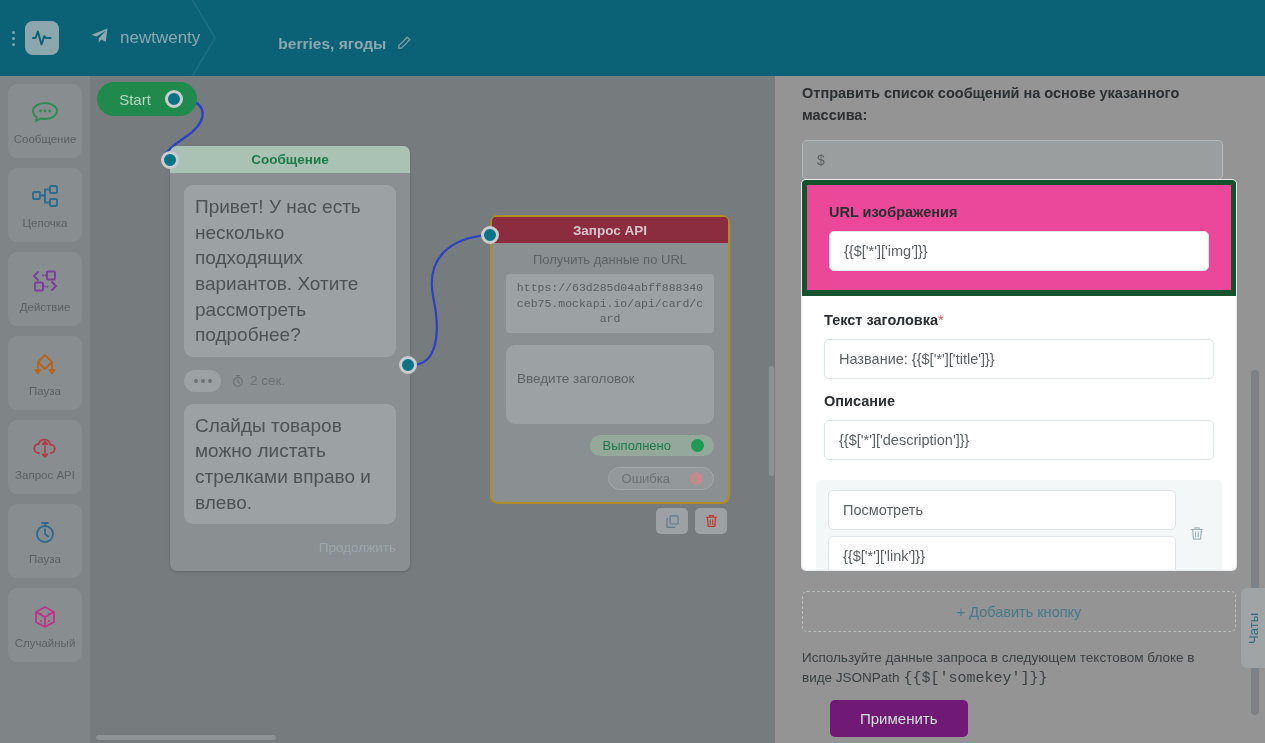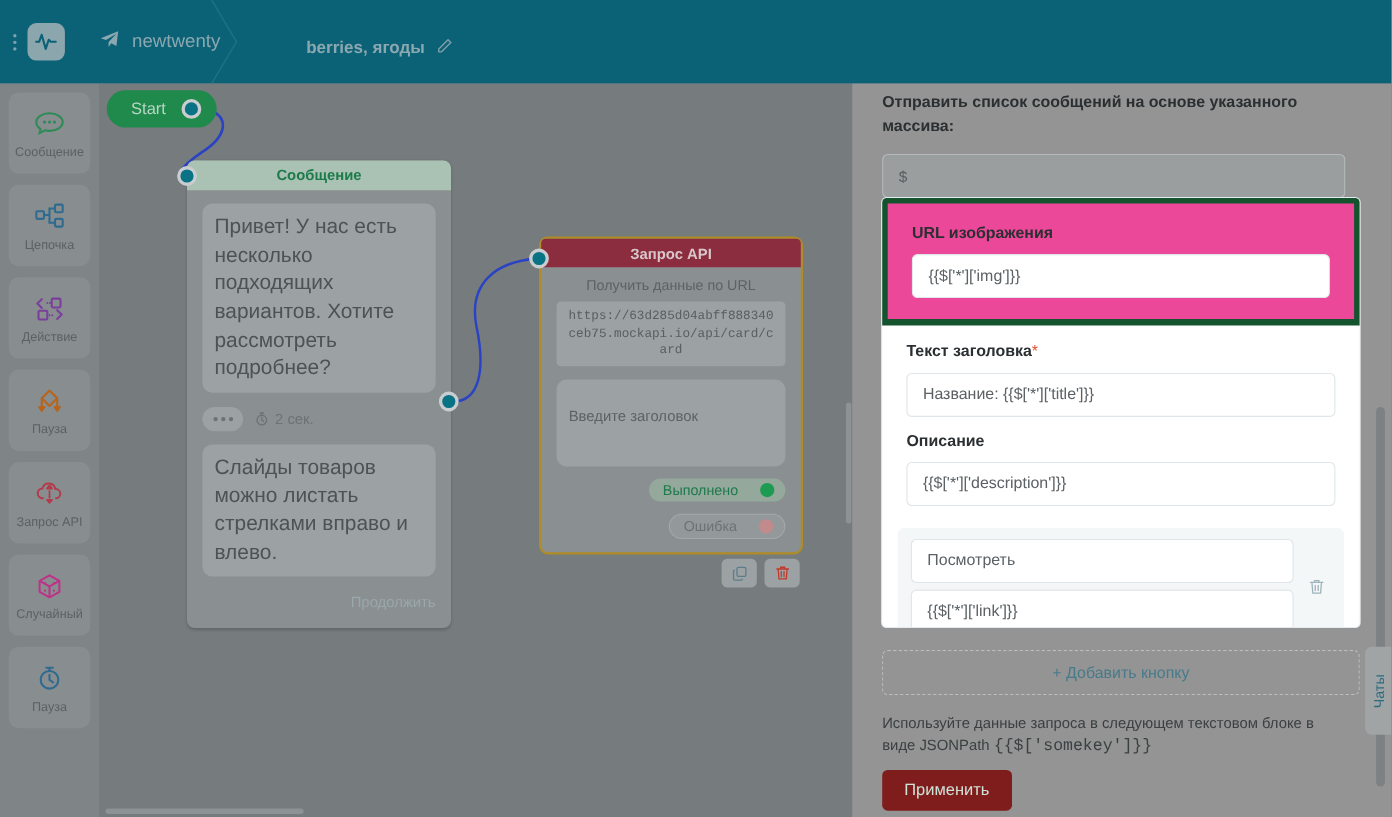--- a/index.html
+++ b/index.html
@@ -227,23 +227,23 @@
     border: 1px dashed #b9bfc1; border-radius: 5px; background: transparent;
     color: #477a8a; font-size: 14.5px; font-family: inherit;
     display: flex; align-items: center; justify-content: center;
   }
   .hint {
     position: absolute; left: 802px; top: 648px; width: 420px;
     font-size: 13.5px; color: #3b4042; line-height: 1.5;
   }
   .hint code { font-family: Liberation Mono, monospace; font-size: 15px; }
   .apply-btn {
-    position: absolute; left: 802px; top: 700px;
-    height: 37px; padding: 0 20px; border: none; border-radius: 5px;
-    background: #7f1d1d; color: #cfe2d6; font-size: 15px; font-family: inherit;
+    position: absolute; left: 830px; top: 700px;
+    height: 37px; padding: 0 30px; border: none; border-radius: 5px;
+    background: #701a75; color: #cfe2d6; font-size: 15px; font-family: inherit;
   }
 
   
   .chats-tab {
     position: absolute; left: 1241px; top: 588px; width: 24px; height: 80px;
     background: #a0a4a5; border-radius: 6px 0 0 6px;
     display: flex; align-items: center; justify-content: center;
   }
   .chats-tab span {
     writing-mode: vertical-rl; transform: rotate(180deg);
@@ -365,40 +365,40 @@
           <path d="M15 5.5 12.8 8h4.4z" fill="#b33a48"></path>
             <path d="M15 21 12.8 18.5h4.4z" fill="#b33a48"></path>
           <path d="M15 10.5v.8M15 13v.8M15 15.4v.8"></path>
         </svg>
       </span>
       <span class="sb-label">Запрос API</span>
     </div>
 
     <div class="sb-item">
       <span class="sb-ico">
+        <svg width="30" height="26" viewBox="0 0 30 26" fill="none" stroke="#2f6b8f" stroke-width="1.9" stroke-linecap="round">
+          <circle cx="15" cy="14" r="8"></circle>
+            <path d="M15 9.5V14l3.2 2.4M12 3h6M15 3v2.8"></path>
+        </svg>
+      </span>
+      <span class="sb-label">Пауза</span>
+    </div>
+
+    <div class="sb-item">
+      <span class="sb-ico">
         <svg width="30" height="26" viewBox="0 0 30 26" fill="none" stroke="#c0308a" stroke-width="1.8" stroke-linejoin="round">
           <path d="M15 3 24 8v10l-9 5-9-5V8z"></path>
             <path d="M6 8l9 5 9-5M15 13v10"></path>
           <circle cx="11" cy="10" r="1" fill="#c0308a" stroke="none"></circle>
             <circle cx="19" cy="10" r="1" fill="#c0308a" stroke="none"></circle>
           <circle cx="11" cy="17" r="1" fill="#c0308a" stroke="none"></circle>
             <circle cx="19" cy="17" r="1" fill="#c0308a" stroke="none"></circle>
         </svg>
       </span>
       <span class="sb-label">Случайный</span>
-    </div>
-
-    <div class="sb-item">
-      <span class="sb-ico">
-        <svg width="30" height="26" viewBox="0 0 30 26" fill="none" stroke="#2f6b8f" stroke-width="1.9" stroke-linecap="round">
-          <circle cx="15" cy="14" r="8"></circle>
-            <path d="M15 9.5V14l3.2 2.4M12 3h6M15 3v2.8"></path>
-        </svg>
-      </span>
-      <span class="sb-label">Пауза</span>
     </div>
   </div>
 
   <div class="canvas">
 
     <svg class="canvas-edges" width="685" height="667">
       <path d="M98 23 C 120 30, 116 48, 94 62 C 82 70, 76 76, 72 82" stroke="#2a43c4" stroke-width="2.4" fill="none"></path>
       <path d="M72 82 l 8 -4 l -1 12 z" fill="#2a43c4"></path>
       <path d="M322 289 C 345 289, 352 262, 343 220 C 336 182, 360 162, 398 159" stroke="#2a43c4" stroke-width="2.2" fill="none"></path>
     </svg>

